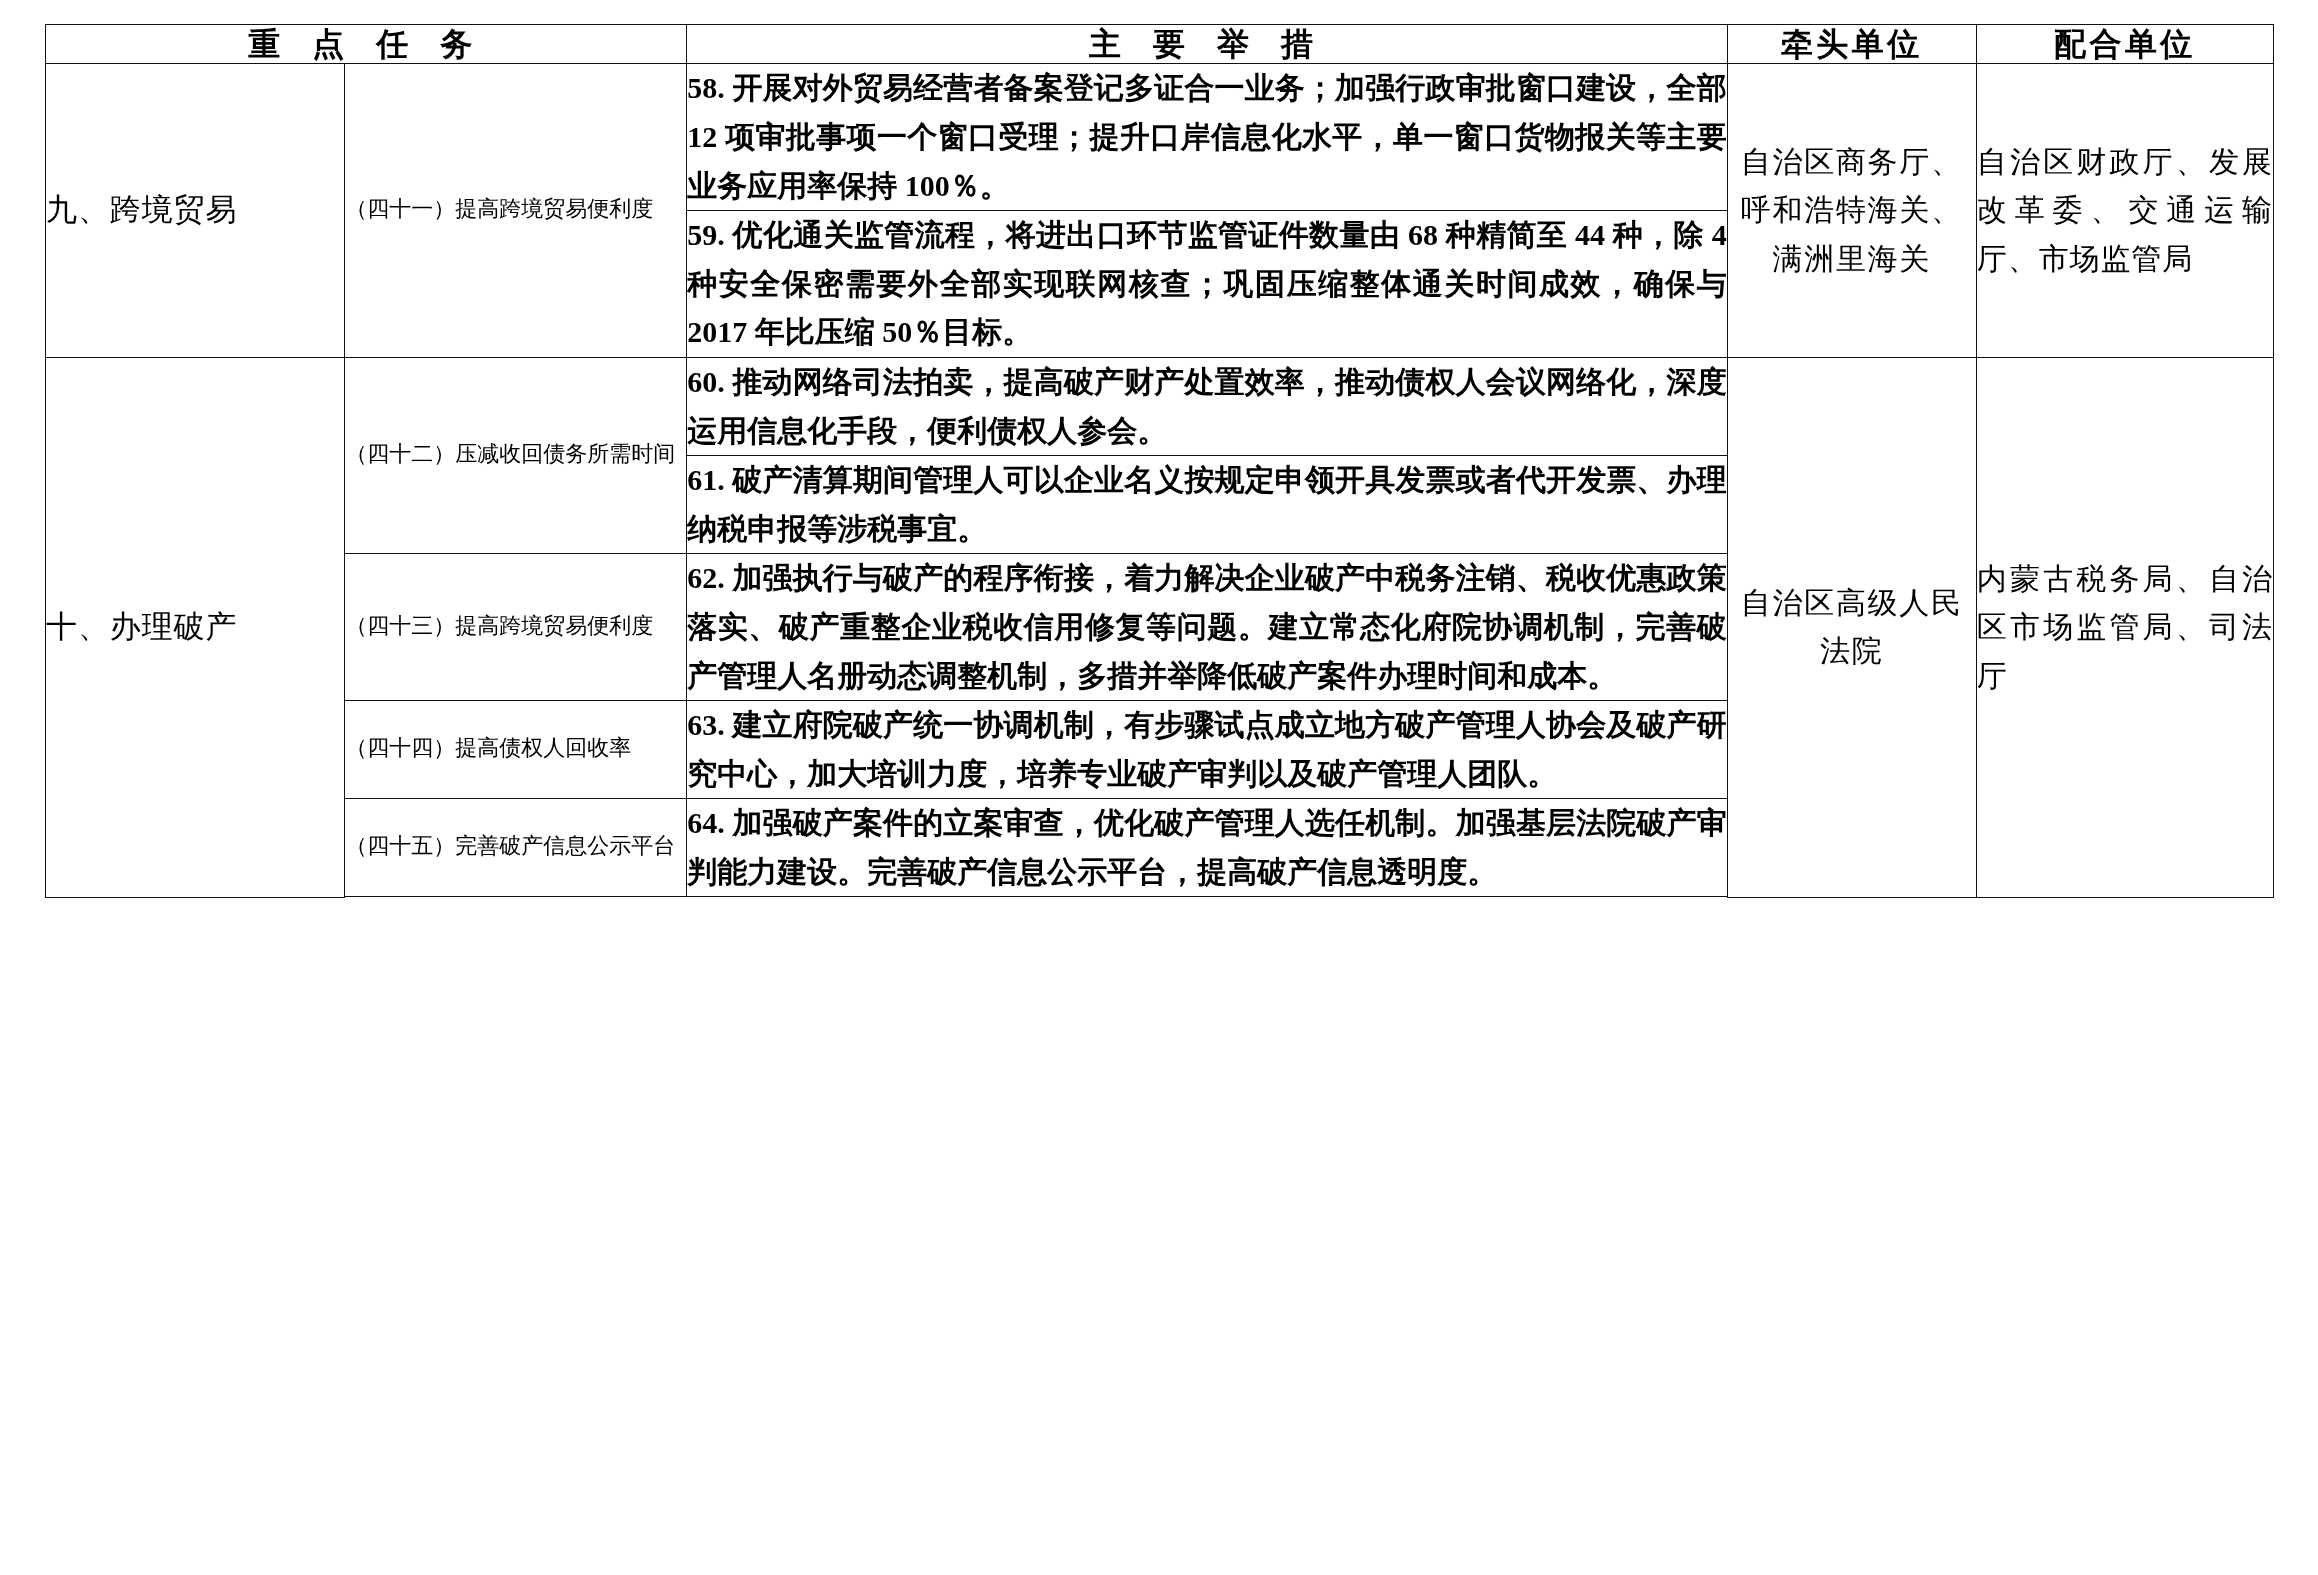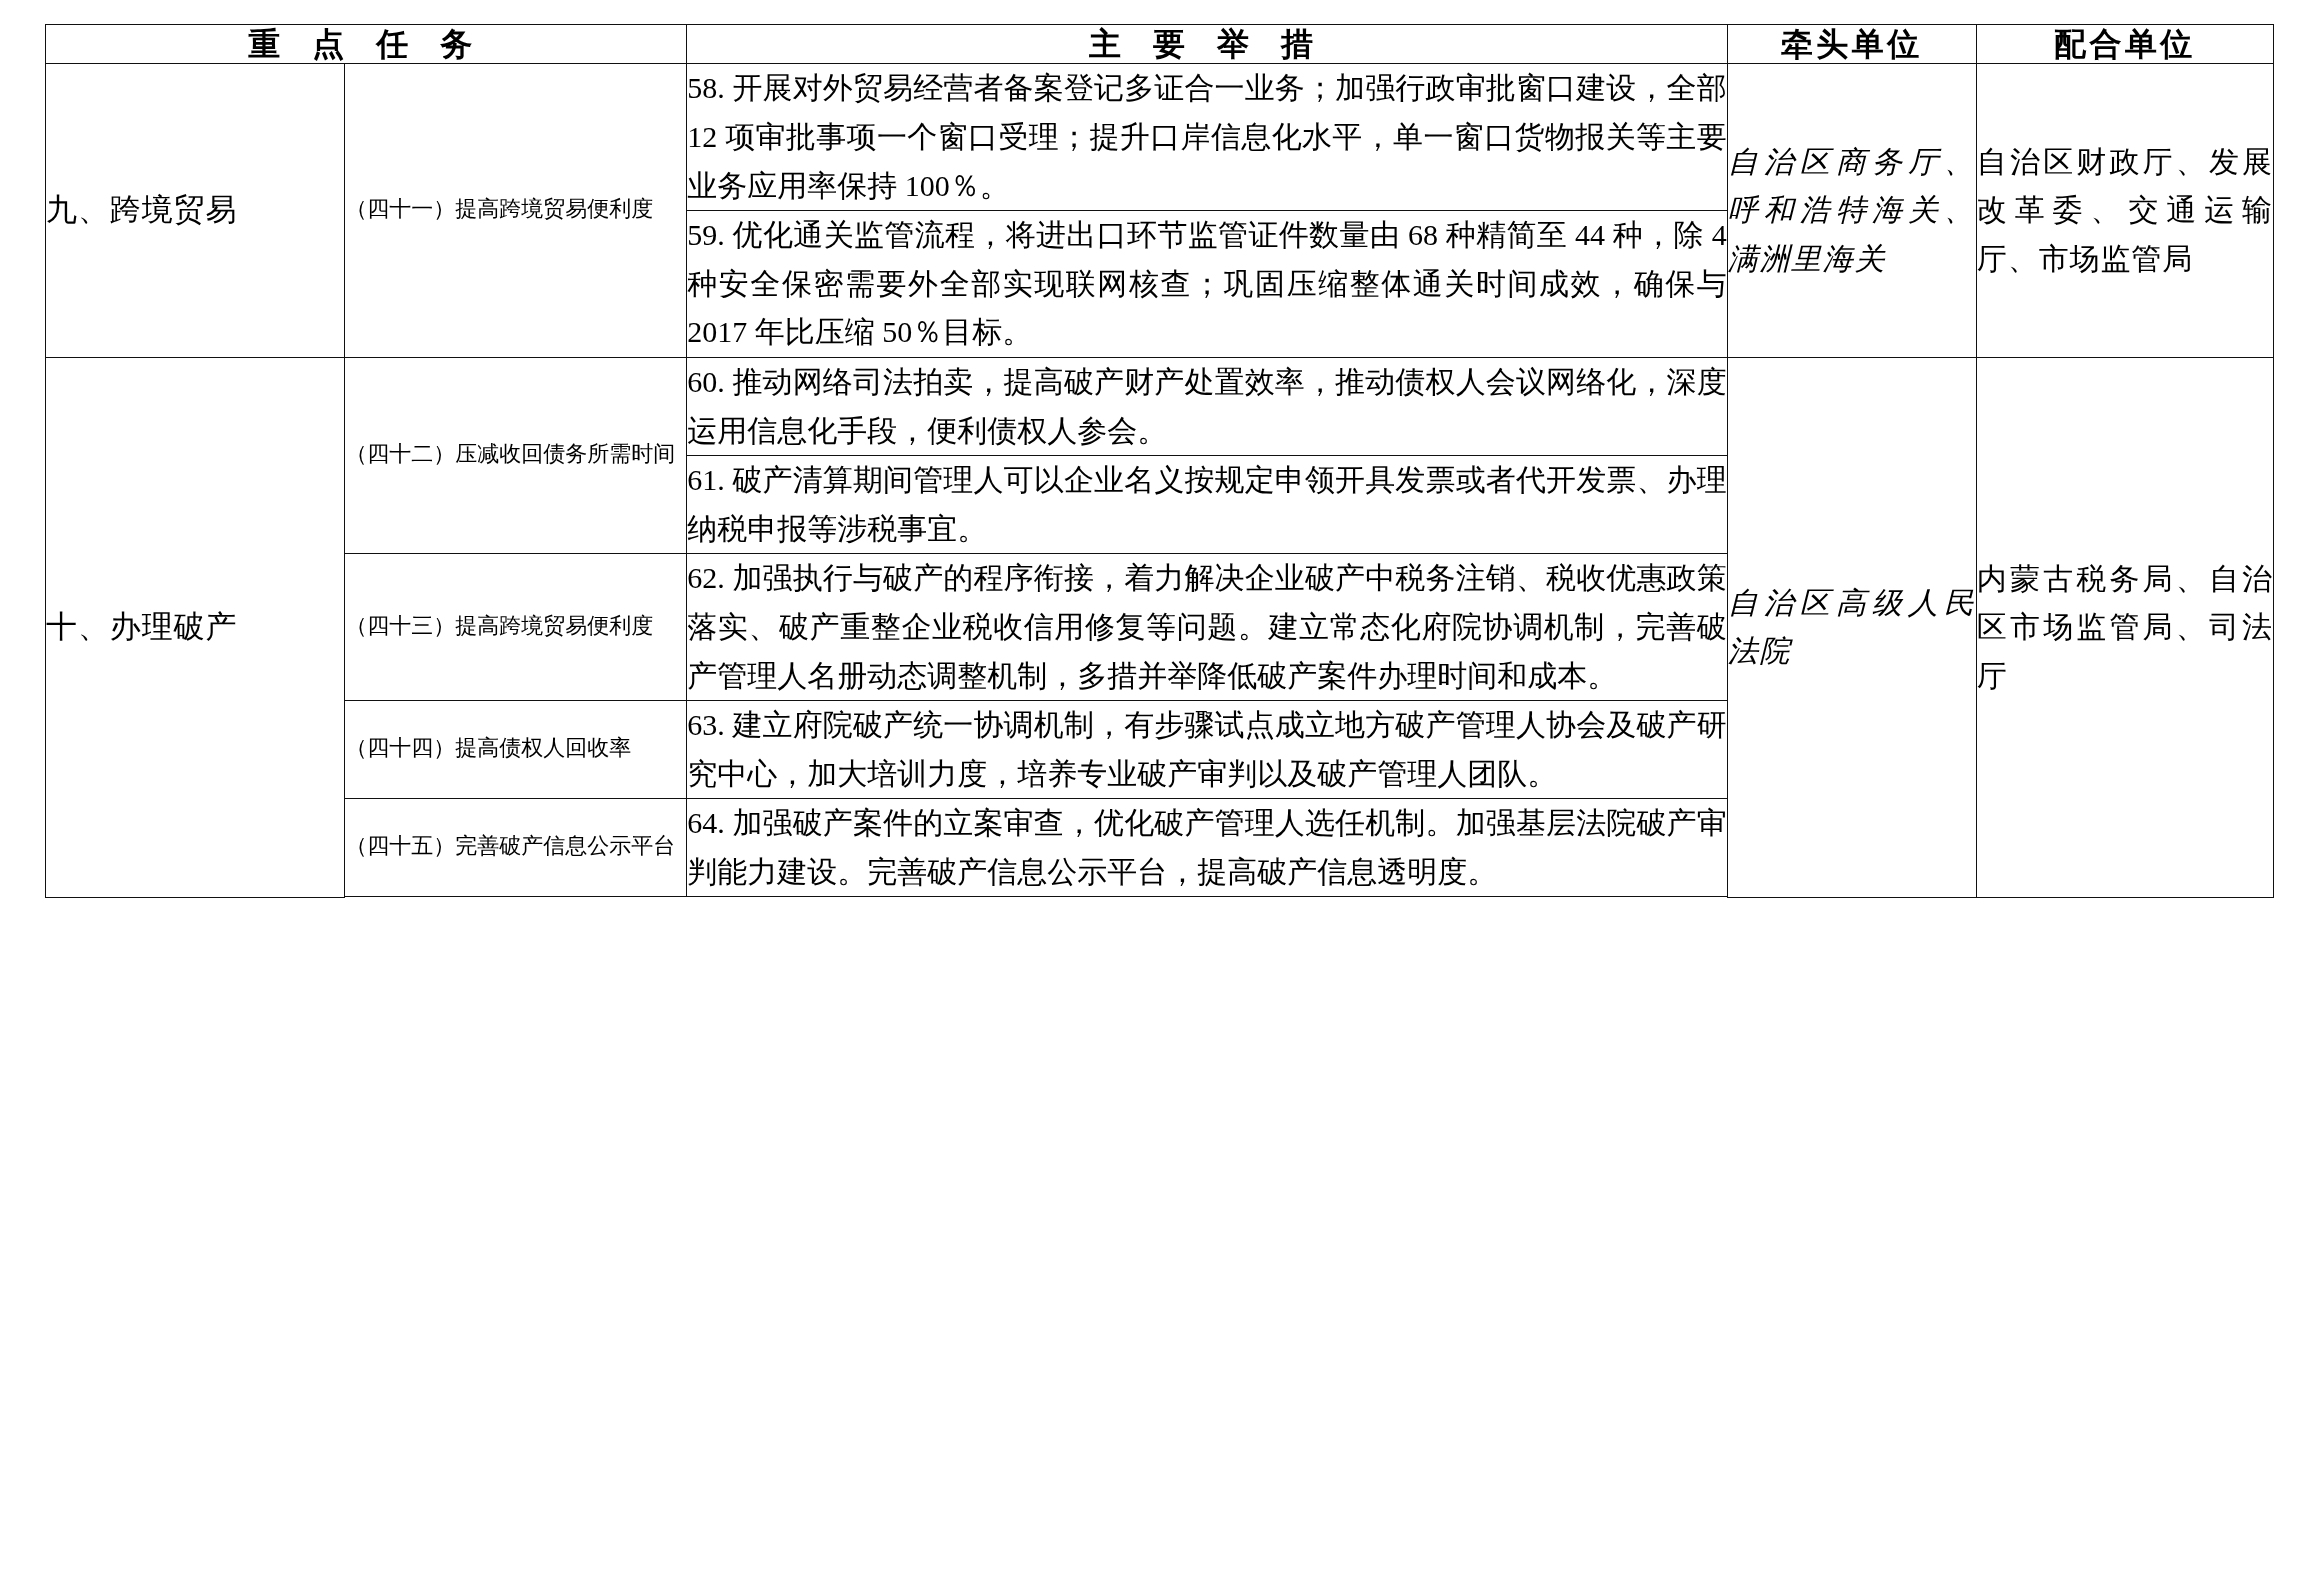--- a/index.html
+++ b/index.html
@@ -61,32 +61,33 @@
     text-align: justify;
     text-justify: inter-ideograph;
     font-family: Liberation Mono, monospace;
   }
   .meas-cell {
     font-size: 30px;
     line-height: 1.62;
     padding: 15.5px 17px 17px 19px;
     text-align: justify;
     text-justify: inter-ideograph;
+    font-weight: bold;
   }
   .unit-cell {
     font-size: 30px;
     line-height: 1.62;
     padding: 12px 13.8px;
     text-align: justify;
     text-justify: inter-ideograph;
     letter-spacing: 0.9px;
   }
   .unit-cell.lead {
+    text-align: center;
     letter-spacing: 1.7px;
-    font-style: italic;
   }
 </style>
 </head>
 <body>
 
 <div class="page">
   <table class="doc-table">
     <colgroup>
       <col class="col-task">
       <col class="col-sub">

